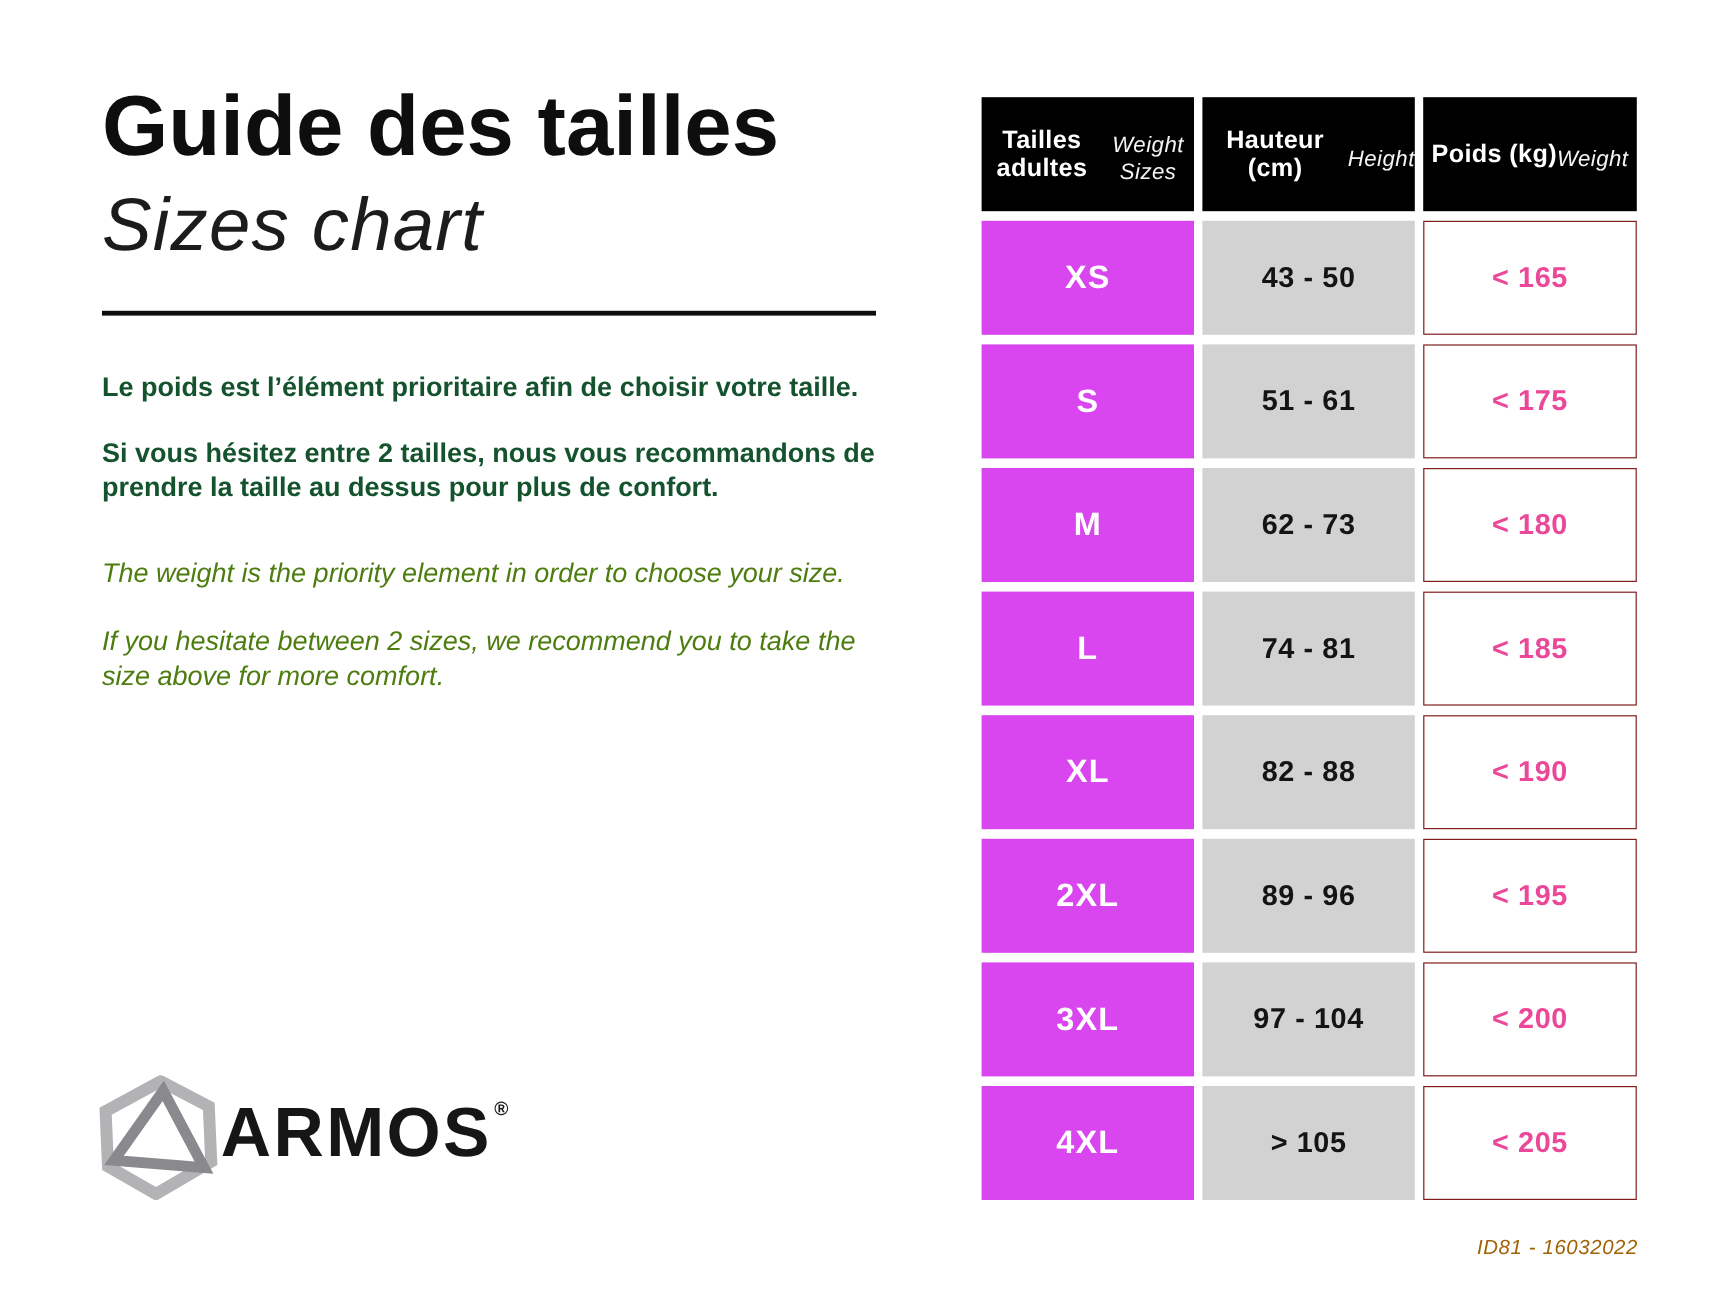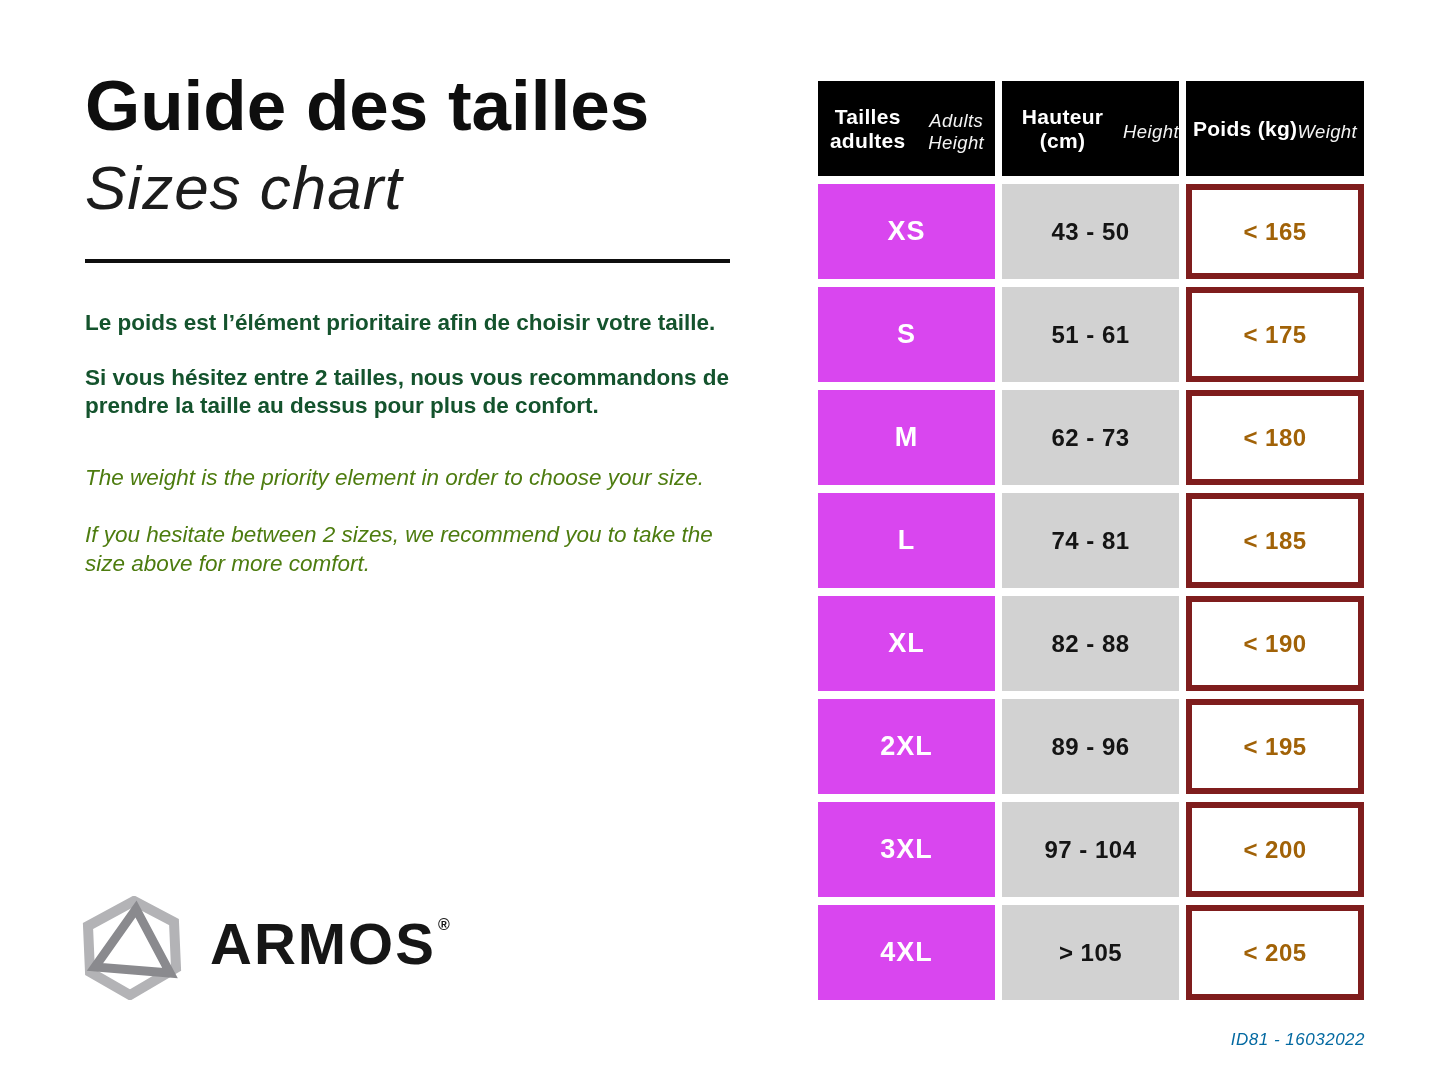--- a/index.html
+++ b/index.html
@@ -107,35 +107,34 @@
   }
   .cell.weight {
     background: #d2d2d2;
     color: #141414;
     font-size: 24px;
     font-weight: 700;
     letter-spacing: 0.5px;
   }
   .cell.height {
     background: #ffffff;
-    border: 6px solid #7f1d1d;
-    color: #a16207;
+    border: 1px solid #7f1d1d;
+    color: #ec4899;
     font-size: 24px;
     font-weight: 700;
     letter-spacing: 0.5px;
   }
 
   
   .brand {
     position: absolute;
     left: 80px;
     top: 896px;
     display: flex;
     align-items: center;
-    gap: 26px;
   }
   .brand-icon { width: 104px; height: 104px; }
   .brand-word {
     font-size: 58px;
     font-weight: 800;
     letter-spacing: 2px;
     color: #161616;
     line-height: 1;
     position: relative;
     top: -4px;
@@ -149,21 +148,21 @@
   }
 
   
   .doc-id {
     position: absolute;
     right: 80px;
     top: 1030px;
     font-size: 17px;
     font-style: italic;
     font-weight: 400;
-    color: #0369a1;
+    color: #a16207;
     letter-spacing: 0.5px;
   }
 </style>
 </head>
 <body>
 
 <div class="page">
 
   <div class="left-col">
     <div class="title-fr">Guide des tailles</div>
@@ -174,21 +173,21 @@
     <p class="para-fr second">Si vous hésitez entre 2 tailles, nous vous recommandons de prendre la taille au dessus pour plus de confort.</p>
 
     <p class="para-en first">The weight is the priority element in order to choose your size.</p>
     <p class="para-en second">If you hesitate between 2 sizes, we recommend you to take the size above for more comfort.</p>
   </div>
 
   <div class="size-table">
 
     <div class="cell th">
       <div class="th-primary">Tailles adultes</div>
-      <div class="th-secondary">Adults Height</div>
+      <div class="th-secondary">Weight Sizes</div>
     </div>
     <div class="cell th">
       <div class="th-primary">Hauteur (cm)</div>
       <div class="th-secondary">Height</div>
     </div>
     <div class="cell th">
       <div class="th-primary">Poids (kg)</div>
       <div class="th-secondary">Weight</div>
     </div>
 

